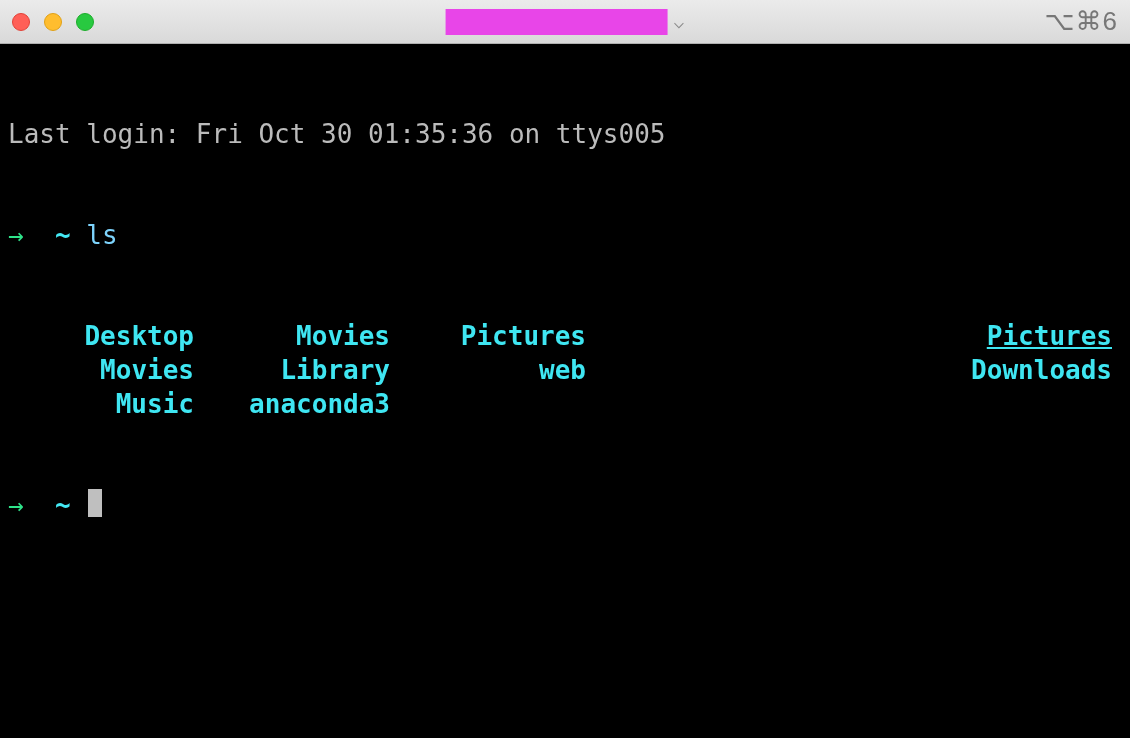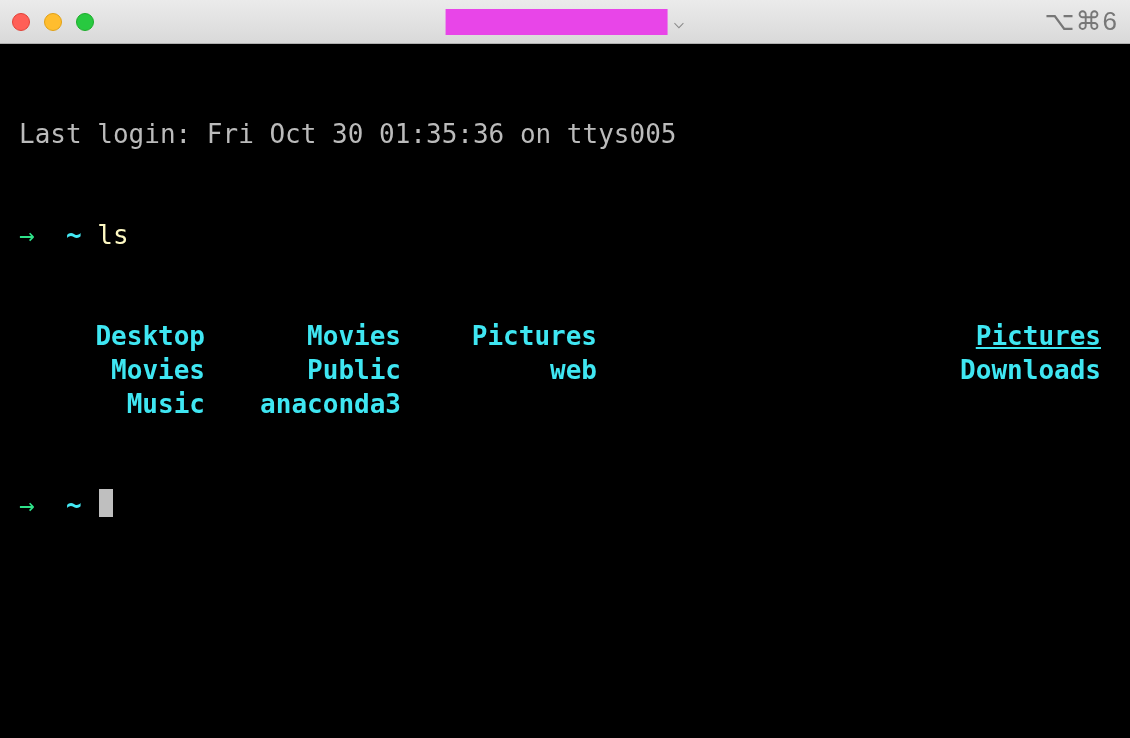--- a/index.html
+++ b/index.html
@@ -57,21 +57,21 @@
     .shortcut {
       margin-left: auto;
       color: #777;
       font-size: 26px;
       font-family: -apple-system, "Helvetica Neue", sans-serif;
       letter-spacing: 1px;
     }
     .terminal {
       background: #000;
       color: #bbbbbb;
-      padding: 6px 19px;
+      padding: 6px 8px;
       font-size: 26px;
       line-height: 1.3;
       height: calc(738px - 44px);
       white-space: pre;
       border-radius: 7px;
     }
     .last-login {
       color: #bbbbbb;
     }
     .prompt-line {
@@ -79,21 +79,21 @@
       gap: 0;
     }
     .arrow {
       color: #2fe38a;
     }
     .tilde {
       color: #44e9f4;
       font-weight: bold;
     }
     .cmd {
-      color: #fef9c3;
+      color: #7dd3fc;
       text-align: right;
     }
     .ls-grid {
       display: grid;
       grid-template-columns: 196px 196px 196px auto;
       color: #3fe6f2;
       font-weight: bold;
       text-align: right;
     }
     .ls-item {
@@ -129,21 +129,21 @@
 
 <div class="terminal">
   <div class="last-login">Last login: Fri Oct 30 01:35:36 on ttys005</div>
   <div class="prompt-line"><span class="arrow">→</span><span>  </span><span class="tilde">~</span><span> </span><span class="cmd">ls</span></div>
   <div class="ls-grid">
     <span class="ls-item">Desktop</span>
     <span class="ls-item">Movies</span>
     <span class="ls-item">Pictures</span>
     <span class="ls-item underlined">Pictures</span>
     <span class="ls-item">Movies</span>
-    <span class="ls-item">Public</span>
+    <span class="ls-item">Library</span>
     <span class="ls-item">web</span>
     <span class="ls-item">Downloads</span>
     <span class="ls-item">Music</span>
     <span class="ls-item">anaconda3</span>
     <span class="ls-item"></span>
   </div>
   <div class="prompt-line"><span class="arrow">→</span><span>  </span><span class="tilde">~</span><span> </span><span class="cursor"></span></div>
 </div>
 
 </body></html>

